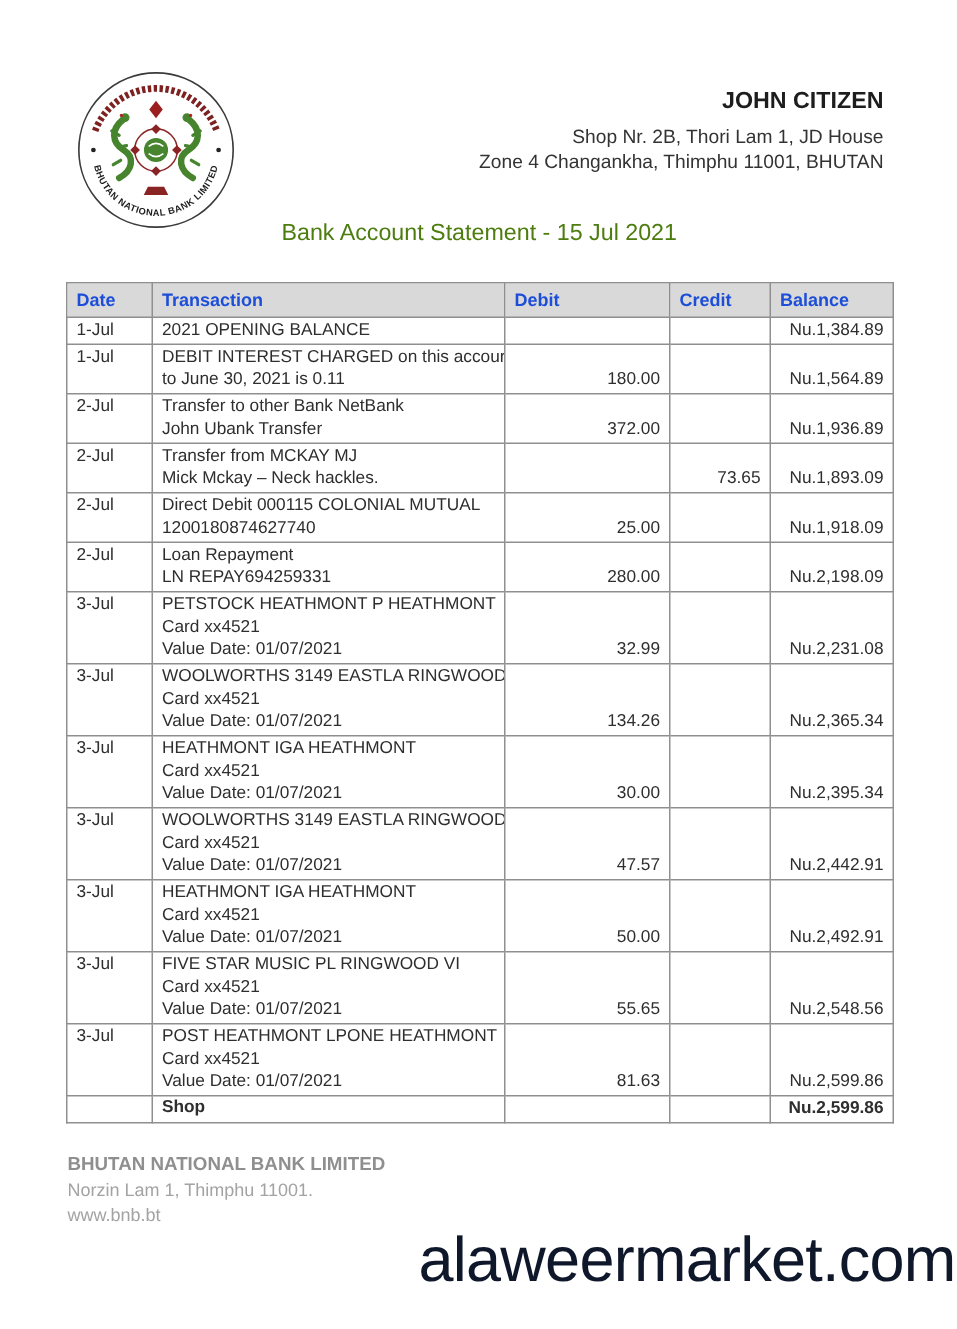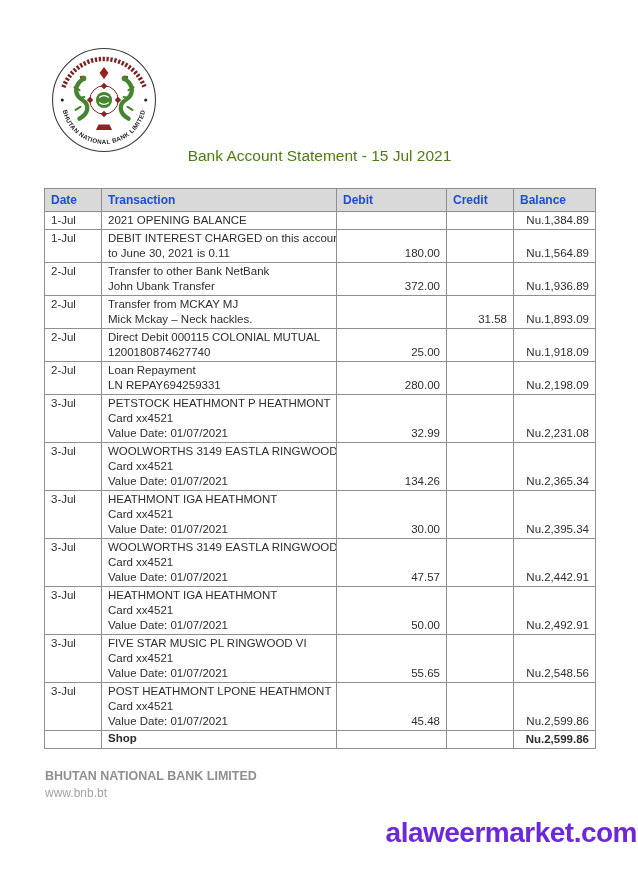--- a/index.html
+++ b/index.html
@@ -55,22 +55,22 @@
   td.c-date, td.c-debit, td.c-credit, td.c-balance { line-height: 15px; }
   tr.total-row td { font-weight: bold; }
 
   
   .footer-block { position: absolute; left: 45px; top: 768px; }
   .footer-bank { font-size: 12.5px; font-weight: bold; color: #8f8f8f; line-height: 17px; }
   .footer-line { font-size: 12px; color: #a3a3a3; line-height: 16.5px; }
 
   .watermark {
     position: absolute; right: 1px; top: 819px;
-    font-size: 28px; font-weight: bold; letter-spacing: -0.5px;
-    color: #6d28d9; line-height: 1; white-space: nowrap;
+    font-size: 42px; font-weight: normal; letter-spacing: -0.5px;
+    color: #0f172a; line-height: 1; white-space: nowrap;
   }
 </style>
 </head>
 <body>
 
 <div class="page">
 
   <div class="logo-wrap">
     <svg viewBox="0 0 110 110" width="108" height="108">
       <defs>
@@ -110,20 +110,25 @@
 
       <circle cx="12.5" cy="55" r="1.6" fill="#222"></circle>
       <circle cx="97.5" cy="55" r="1.6" fill="#222"></circle>
 
       <text font-size="6.3" font-weight="bold" fill="#1c1c1c" letter-spacing="0.35" font-family="Liberation Sans, sans-serif">
         <textPath href="#botArc" startOffset="50%" text-anchor="middle">BHUTAN NATIONAL BANK LIMITED</textPath>
       </text>
     </svg>
   </div>
 
+  <div class="customer-block">
+    <div class="customer-name">JOHN CITIZEN</div>
+    <div class="customer-addr">Shop Nr. 2B, Thori Lam 1, JD House</div>
+    <div class="customer-addr">Zone 4 Changankha, Thimphu 11001, BHUTAN</div>
+  </div>
 
   <div class="doc-title">Bank Account Statement - 15 Jul 2021</div>
 
   <div class="tbl-wrap">
     <table class="stmt">
       <colgroup>
         <col style="width:57px">
           <col style="width:235px">
           <col style="width:110px">
           <col style="width:67px">
@@ -168,21 +173,21 @@
             <td class="c-credit"></td>
             <td class="c-balance">Nu.1,936.89</td>
           </tr>
           <tr>
             <td class="c-date">2-Jul</td>
             <td class="c-desc">
               <div class="tx-line">Transfer from MCKAY MJ</div>
               <div class="tx-line">Mick Mckay – Neck hackles.</div>
             </td>
             <td class="c-debit"></td>
-            <td class="c-credit">31.58</td>
+            <td class="c-credit">73.65</td>
             <td class="c-balance">Nu.1,893.09</td>
           </tr>
           <tr>
             <td class="c-date">2-Jul</td>
             <td class="c-desc">
               <div class="tx-line">Direct Debit 000115 COLONIAL MUTUAL</div>
               <div class="tx-line">1200180874627740</div>
             </td>
             <td class="c-debit">25.00</td>
             <td class="c-credit"></td>
@@ -264,35 +269,36 @@
             <td class="c-credit"></td>
             <td class="c-balance">Nu.2,548.56</td>
           </tr>
           <tr>
             <td class="c-date">3-Jul</td>
             <td class="c-desc">
               <div class="tx-line">POST HEATHMONT LPONE HEATHMONT</div>
               <div class="tx-line">Card xx4521</div>
               <div class="tx-line">Value Date: 01/07/2021</div>
             </td>
-            <td class="c-debit">45.48</td>
+            <td class="c-debit">81.63</td>
             <td class="c-credit"></td>
             <td class="c-balance">Nu.2,599.86</td>
           </tr>
           <tr class="total-row">
             <td class="c-date"></td>
             <td class="c-desc">Shop</td>
             <td class="c-debit"></td>
             <td class="c-credit"></td>
             <td class="c-balance">Nu.2,599.86</td>
           </tr>
         </tbody>
     </table>
   </div>
 
   <div class="footer-block">
     <div class="footer-bank">BHUTAN NATIONAL BANK LIMITED</div>
+    <div class="footer-line">Norzin Lam 1, Thimphu 11001.</div>
     <div class="footer-line">www.bnb.bt</div>
   </div>
 
   <div class="watermark">alaweermarket.com</div>
 
 </div>
 
 </body></html>

